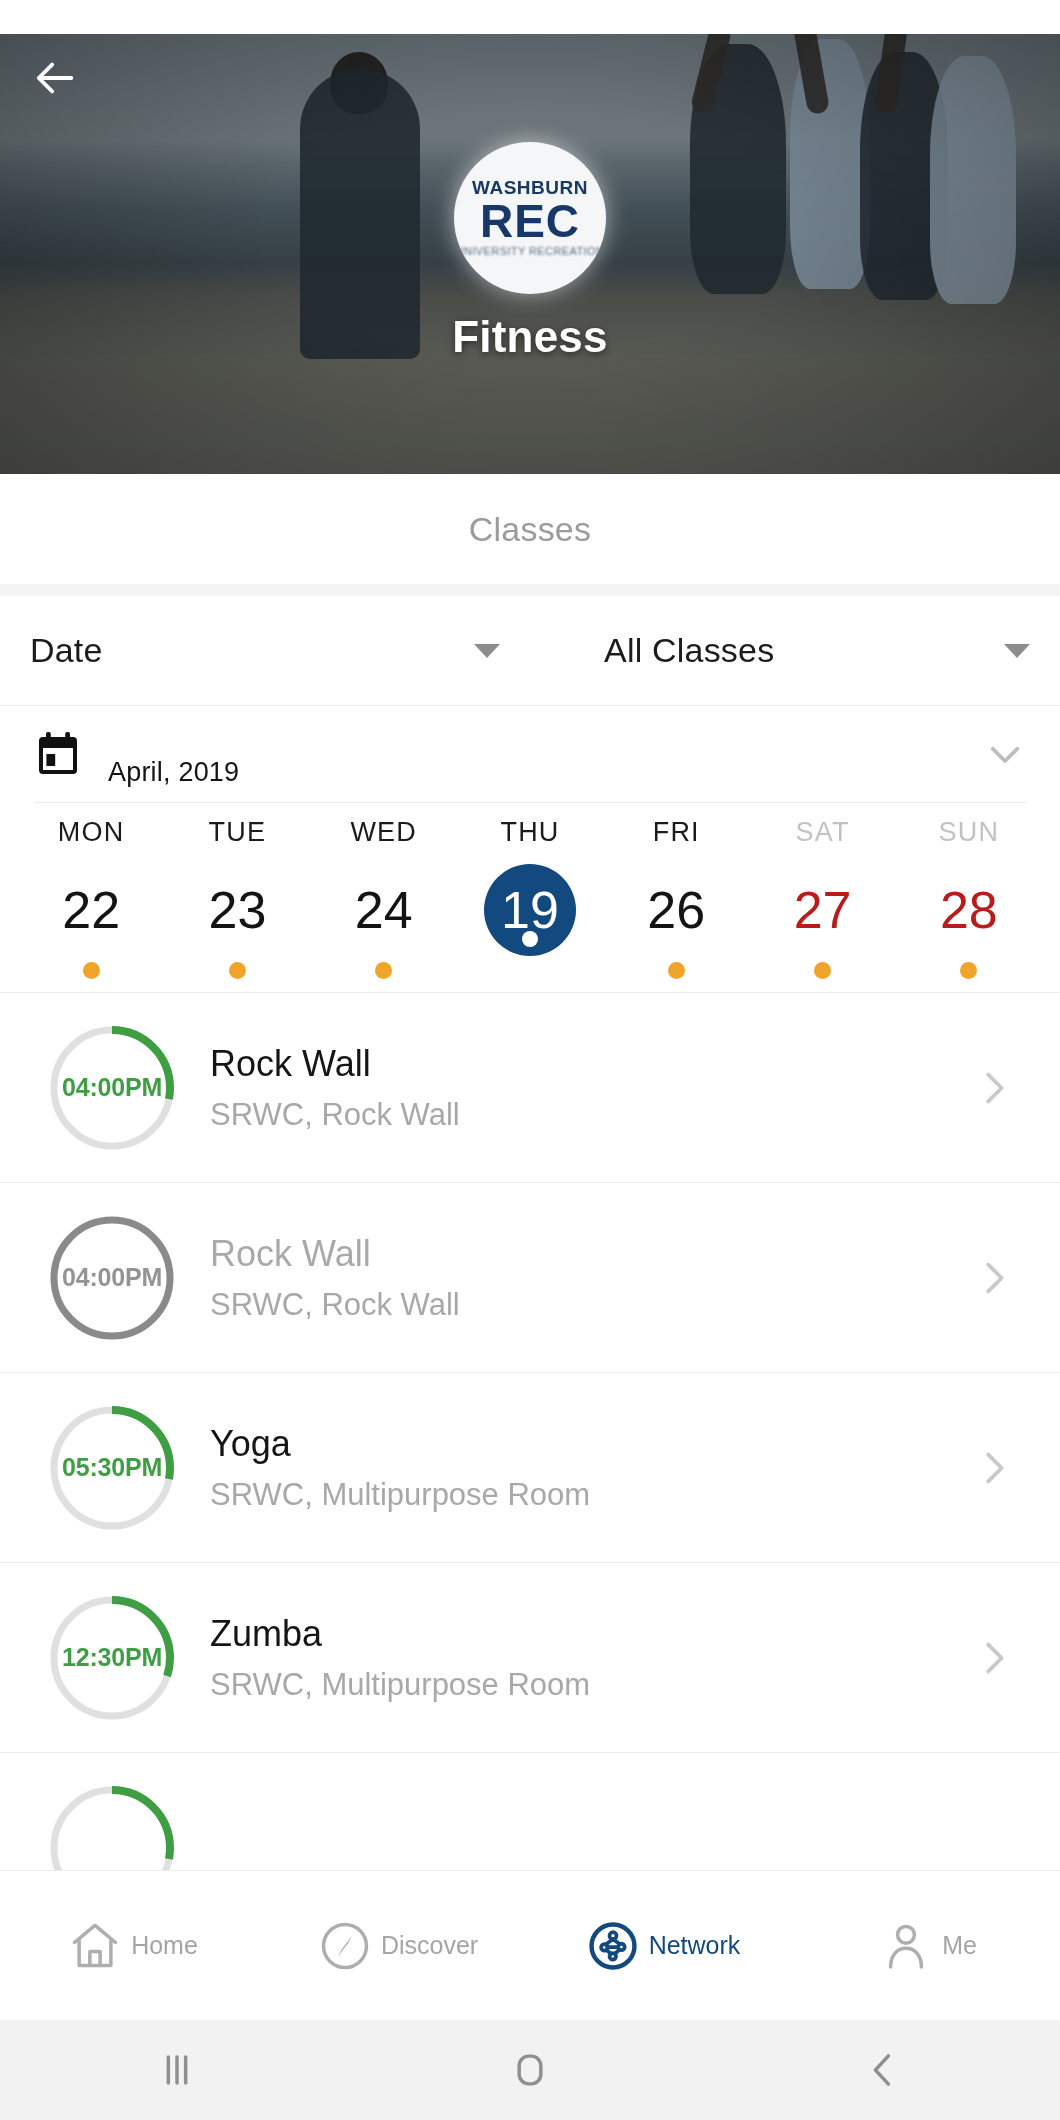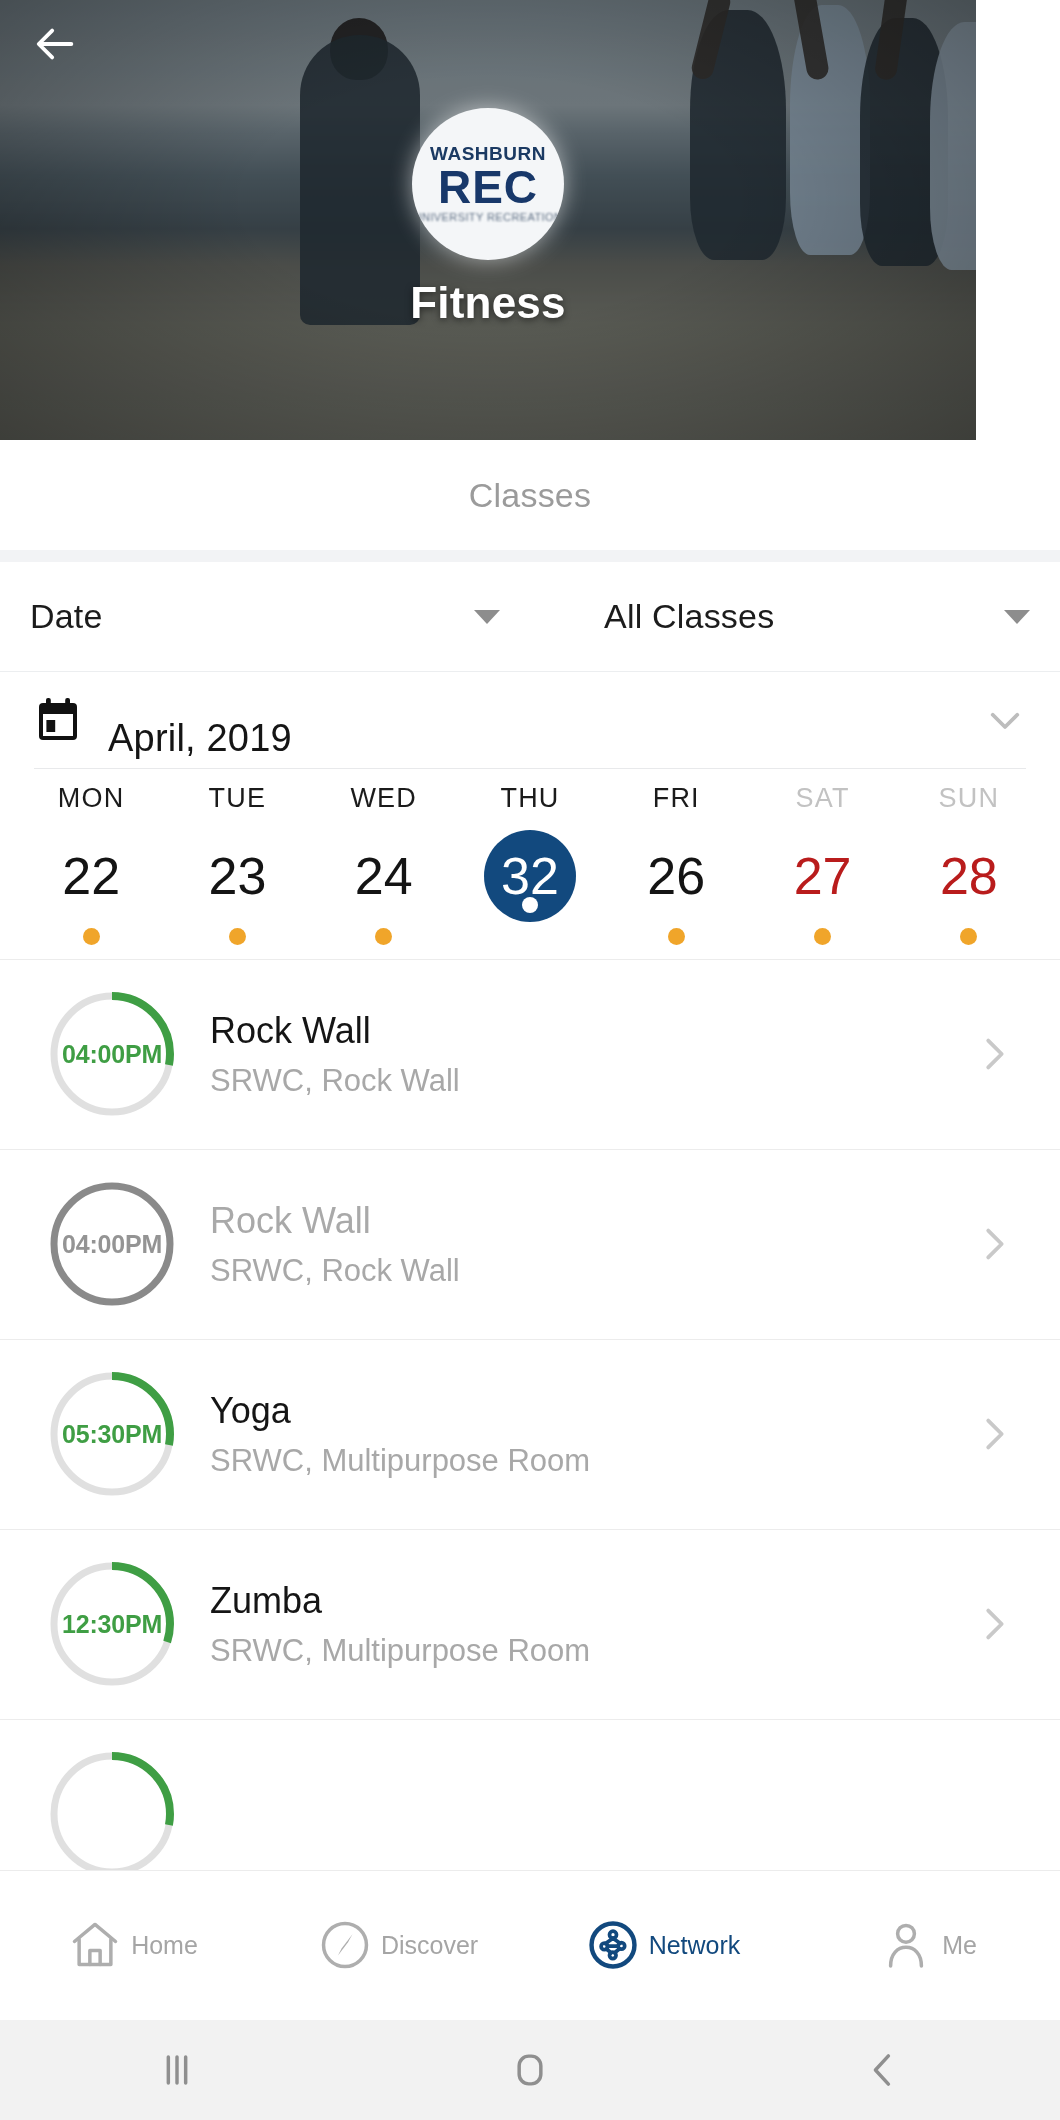--- a/index.html
+++ b/index.html
@@ -15,25 +15,26 @@
     width: 1060px;
     height: 2120px;
     background: #ffffff;
     display: flex;
     flex-direction: column;
   }
 
   
   .hero {
     position: relative;
-    width: 976px;
+    width: 1060px;
     height: 440px;
     overflow: hidden;
     flex: 0 0 440px;
     background: #4a5255;
+    margin-top: 34px;
   }
   .hero-photo {
     position: absolute;
     inset: 0;
     background:
       
       linear-gradient(to bottom,
         rgba(0,0,0,0) 0%, rgba(0,0,0,0) 55%,
         rgba(120,116,104,0.0) 56%, rgba(0,0,0,0.0) 100%),
       
@@ -146,21 +147,21 @@
   }
   .filter.second .caret-down { margin-left: 0; }
 
   
   .month-row {
     display: flex; align-items: center; height: 96px;
     padding: 0 34px; background: #fff; flex: 0 0 96px;
   }
   .cal-icon { width: 48px; height: 50px; position: relative; flex: 0 0 48px; }
   .month-label {
-    margin-left: 26px; font-size: 38px; color: #151515; letter-spacing: .2px; margin-top: 36px;
+    margin-left: 26px; font-size: 27px; color: #151515; letter-spacing: .2px; margin-top: 36px;
   }
   .chev-expand { margin-left: auto; width: 42px; height: 42px; cursor: pointer; }
   .month-divider { height: 1px; background: #e8e9eb; margin: 0 34px; }
 
   
   .week {
     display: flex; background: #fff; padding: 14px 18px 6px 18px;
     flex: 0 0 auto;
   }
   .day {
@@ -337,21 +338,21 @@
       <div class="day">
         <div class="day-name">WED</div>
         <div class="day-numwrap">
           <div class="day-num">24</div>
         </div>
         <div class="day-dot"></div>
       </div>
       <div class="day selected">
         <div class="day-name">THU</div>
         <div class="day-numwrap">
-          <div class="day-num">32</div>
+          <div class="day-num">19</div>
           <div class="day-dot"></div>
         </div>
       </div>
       <div class="day">
         <div class="day-name">FRI</div>
         <div class="day-numwrap">
           <div class="day-num">26</div>
         </div>
         <div class="day-dot"></div>
       </div>

